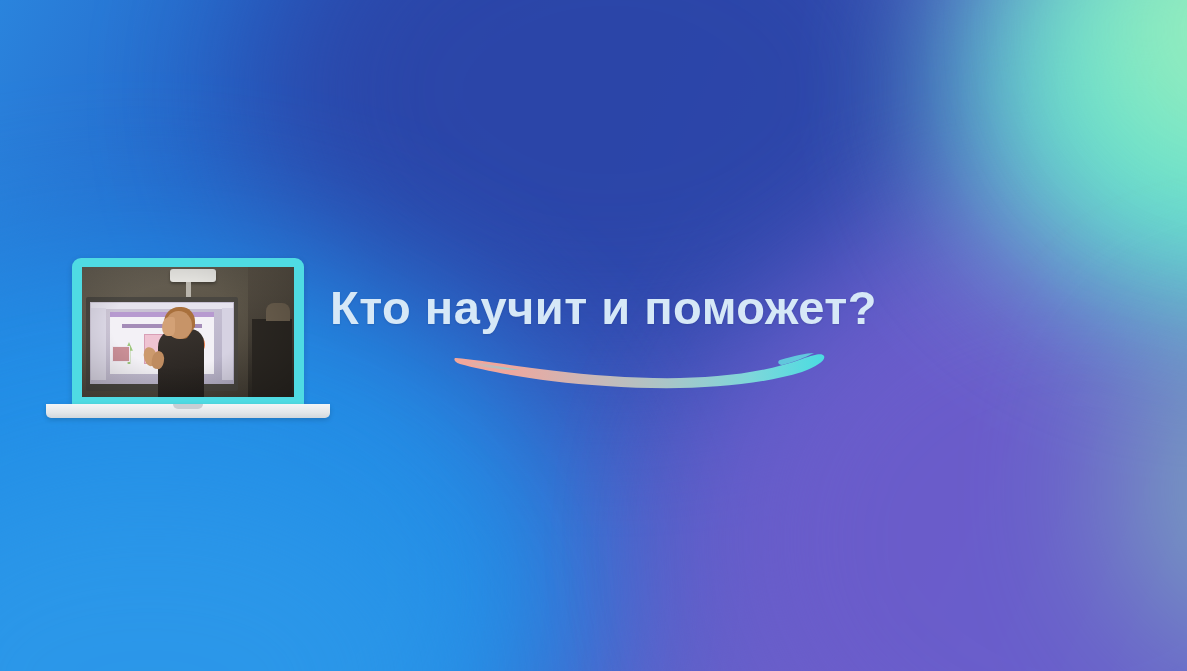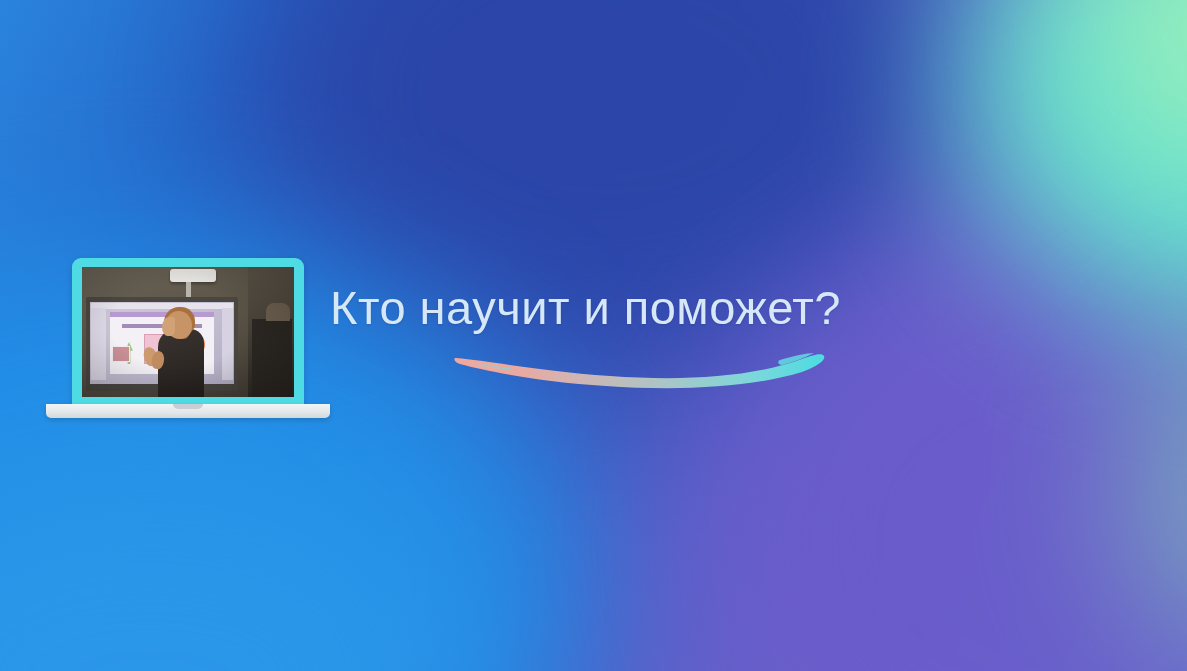--- a/index.html
+++ b/index.html
@@ -324,21 +324,21 @@
   }
 
   
   #title {
     position: absolute;
     left: 330px;
     top: 283px;
     width: 560px;
     font-size: 47px;
     line-height: 1.05;
-    font-weight: 400;
+    font-weight: 700;
     letter-spacing: 0.5px;
     color: #d6e8f7;
     text-shadow: 0 1px 2px rgba(20,40,90,0.18);
     white-space: nowrap;
   }
 
   
   #brush {
     position: absolute;
     left: 450px;

